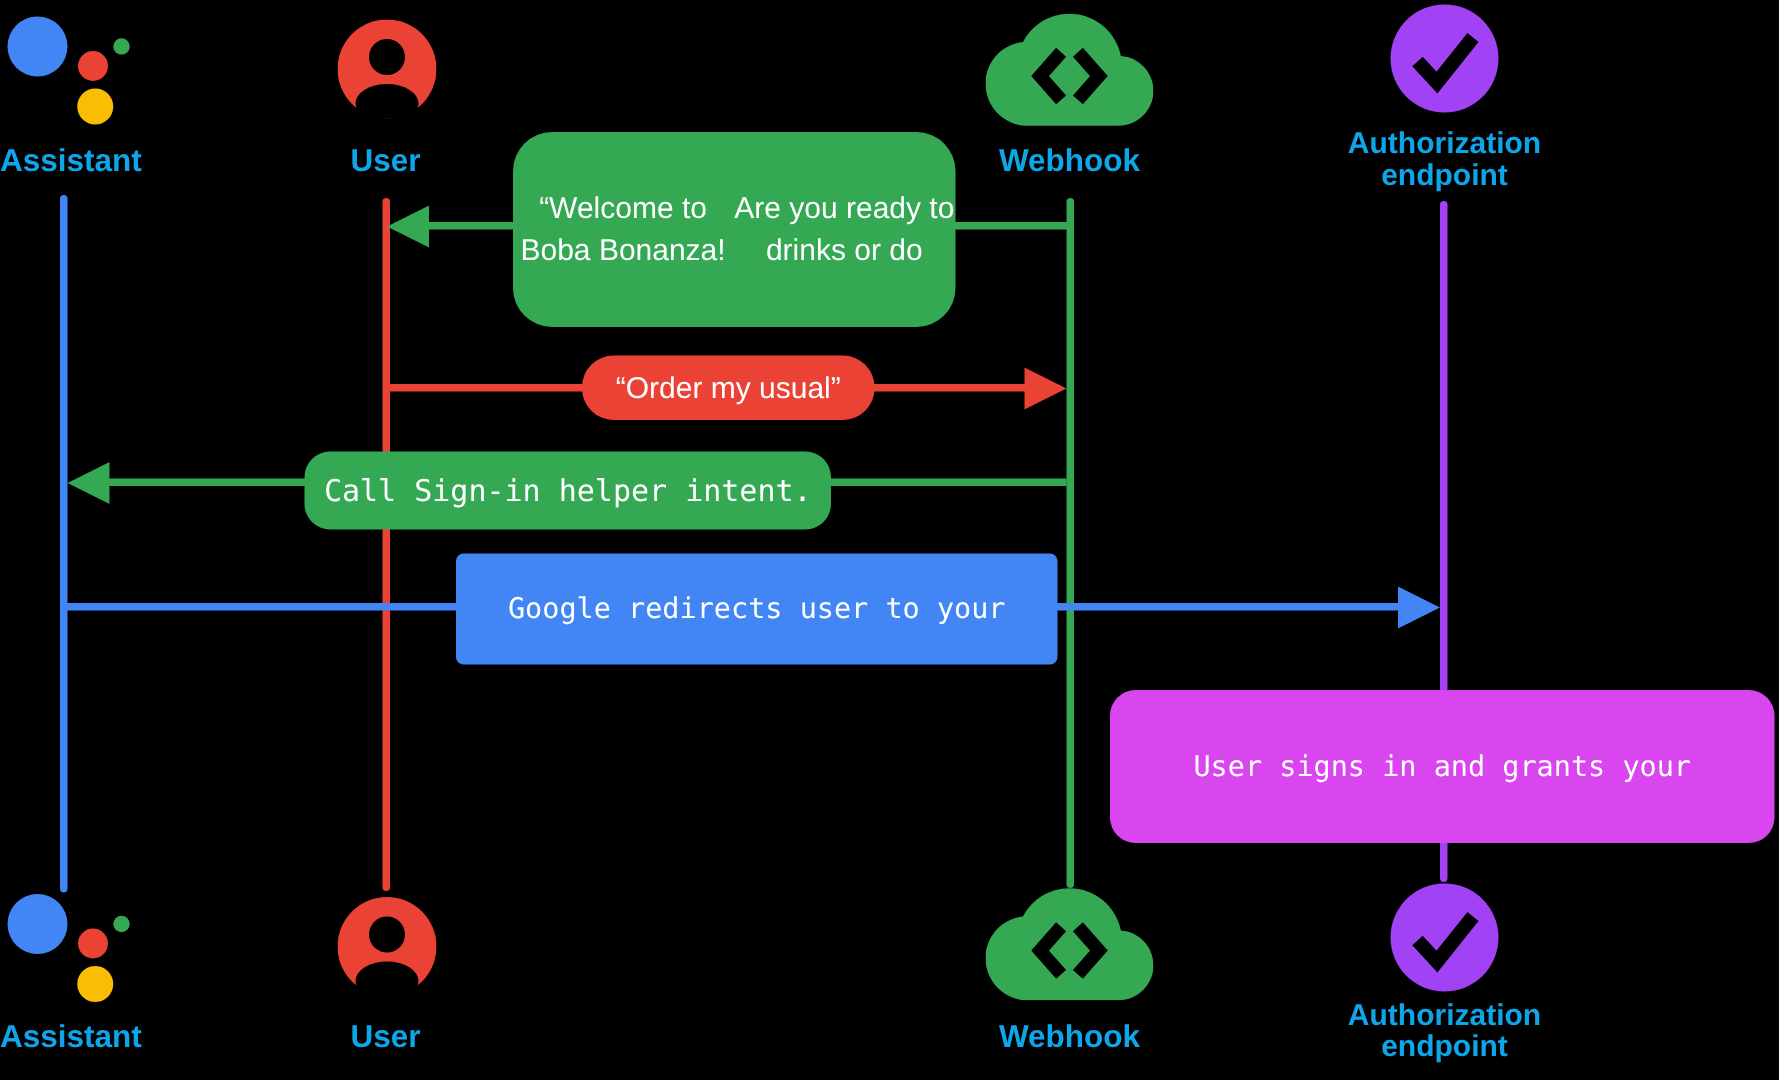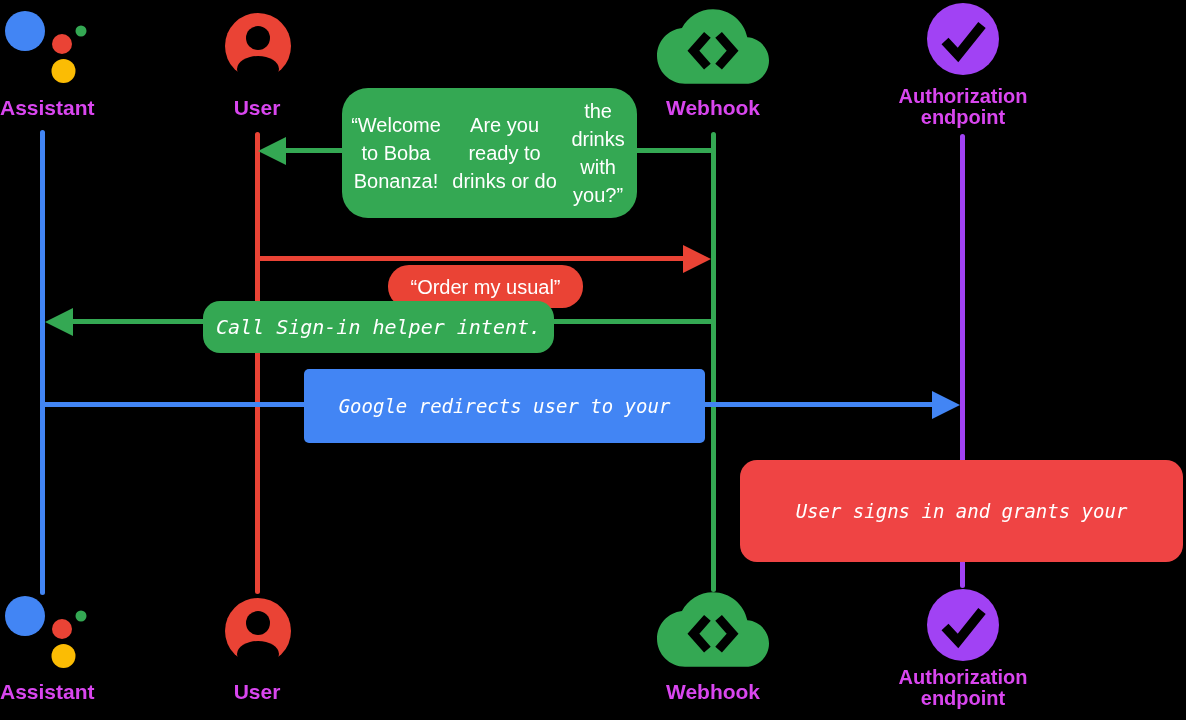--- a/index.html
+++ b/index.html
@@ -28,31 +28,31 @@
   #a3-line{left:67px;top:319px;width:644px;background:#34a853;}
   #a3-head{left:45px;top:308px;border-right:28px solid #34a853;}
 
   #a4-line{left:42px;top:402px;width:893px;background:#4285f4;}
   #a4-head{left:932px;top:391px;border-left:28px solid #4285f4;}
 
   
   .bubble{position:absolute;display:flex;flex-direction:row;justify-content:center;
           align-items:center;color:#ffffff;text-align:center;z-index:3;}
   .speech{font-family:"Liberation Sans", sans-serif;font-size:20px;line-height:28px;}
-  .code{font-family:"DejaVu Sans Mono", monospace;font-style:italic;font-size:19px;line-height:28px;}
+  .code{font-family:"DejaVu Sans Mono", monospace;font-size:19px;line-height:28px;}
 
   #b1{left:342px;top:88px;width:295px;height:130px;border-radius:26px;background:#34a853;}
-  #b2{left:388px;top:237px;width:195px;height:43px;border-radius:21px;background:#ea4335;margin-top:28px;}
+  #b2{left:388px;top:237px;width:195px;height:43px;border-radius:21px;background:#ea4335;}
   #b3{left:203px;top:301px;width:351px;height:52px;border-radius:17px;background:#34a853;font-size:20px;}
   #b4{left:304px;top:369px;width:401px;height:74px;border-radius:5px;background:#4285f4;}
-  #b5{left:740px;top:460px;width:443px;height:102px;border-radius:17px;background:#ef4444;line-height:30px;}
+  #b5{left:740px;top:460px;width:443px;height:102px;border-radius:17px;background:#d946ef;line-height:30px;}
 
   
   .actor-icon{position:absolute;z-index:2;}
-  .actor-label{position:absolute;color:#d946ef;font-weight:700;font-size:21px;line-height:21px;
+  .actor-label{position:absolute;color:#0ea5e9;font-weight:700;font-size:21px;line-height:21px;
                text-align:center;z-index:2;}
   #lbl-assistant-top{left:0px;top:97px;width:92px;}
   #lbl-user-top{left:217px;top:97px;width:80px;}
   #lbl-webhook-top{left:653px;top:97px;width:120px;}
   #lbl-auth-top{left:888px;top:86px;width:150px;font-size:20px;}
   #lbl-assistant-bot{left:0px;top:681px;width:92px;}
   #lbl-user-bot{left:217px;top:681px;width:80px;}
   #lbl-webhook-bot{left:653px;top:681px;width:120px;}
   #lbl-auth-bot{left:888px;top:667px;width:150px;font-size:20px;}
 
@@ -83,21 +83,20 @@
 
   <div class="arrow-line" id="a3-line"></div>
   <div class="arrow-head head-left" id="a3-head"></div>
 
   <div class="arrow-line" id="a4-line"></div>
   <div class="arrow-head head-right" id="a4-head"></div>
 
   <div class="bubble speech" id="b1">
     <div>“Welcome to Boba Bonanza!</div>
     <div>Are you ready to drinks or do</div>
-    <div>the drinks with you?”</div>
   </div>
 
   <div class="bubble speech" id="b2">
     <div>“Order my usual”</div>
   </div>
 
   <div class="bubble code" id="b3">
     <div>Call Sign-in helper intent.</div>
   </div>
 

